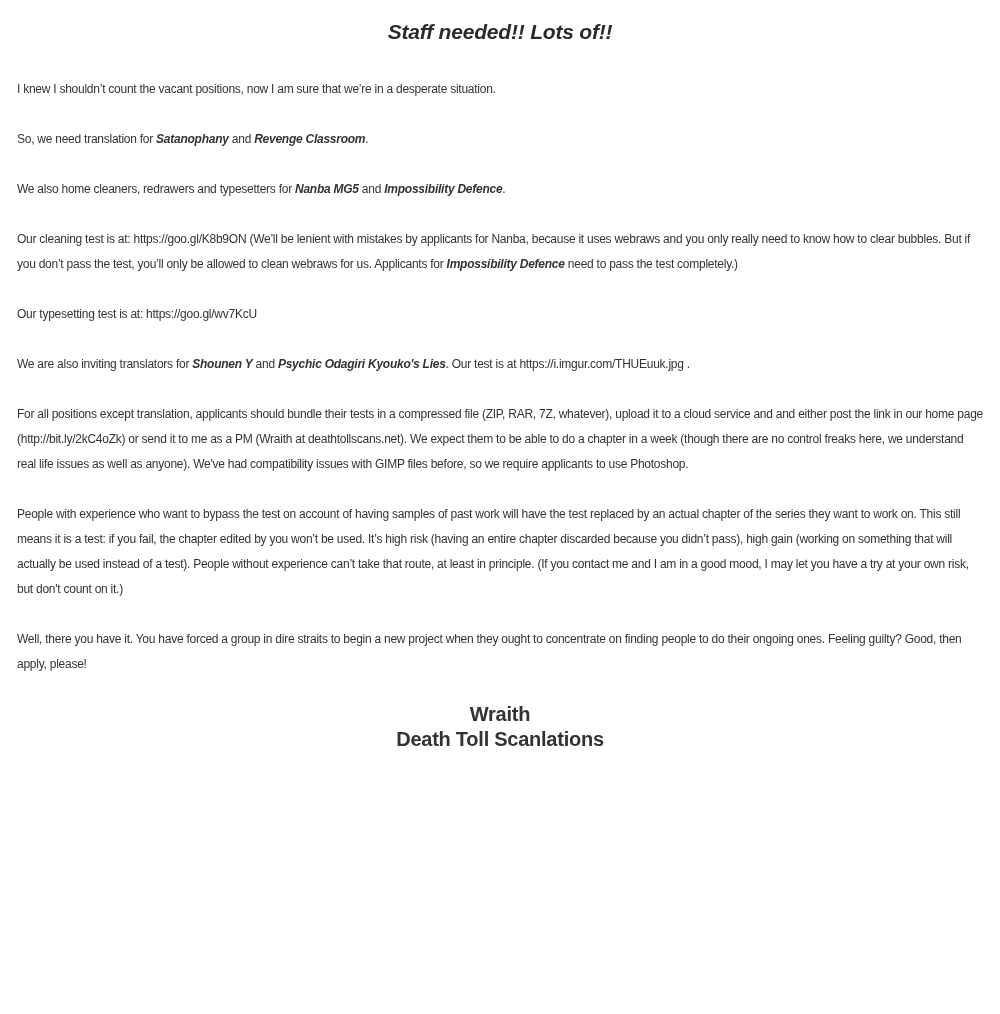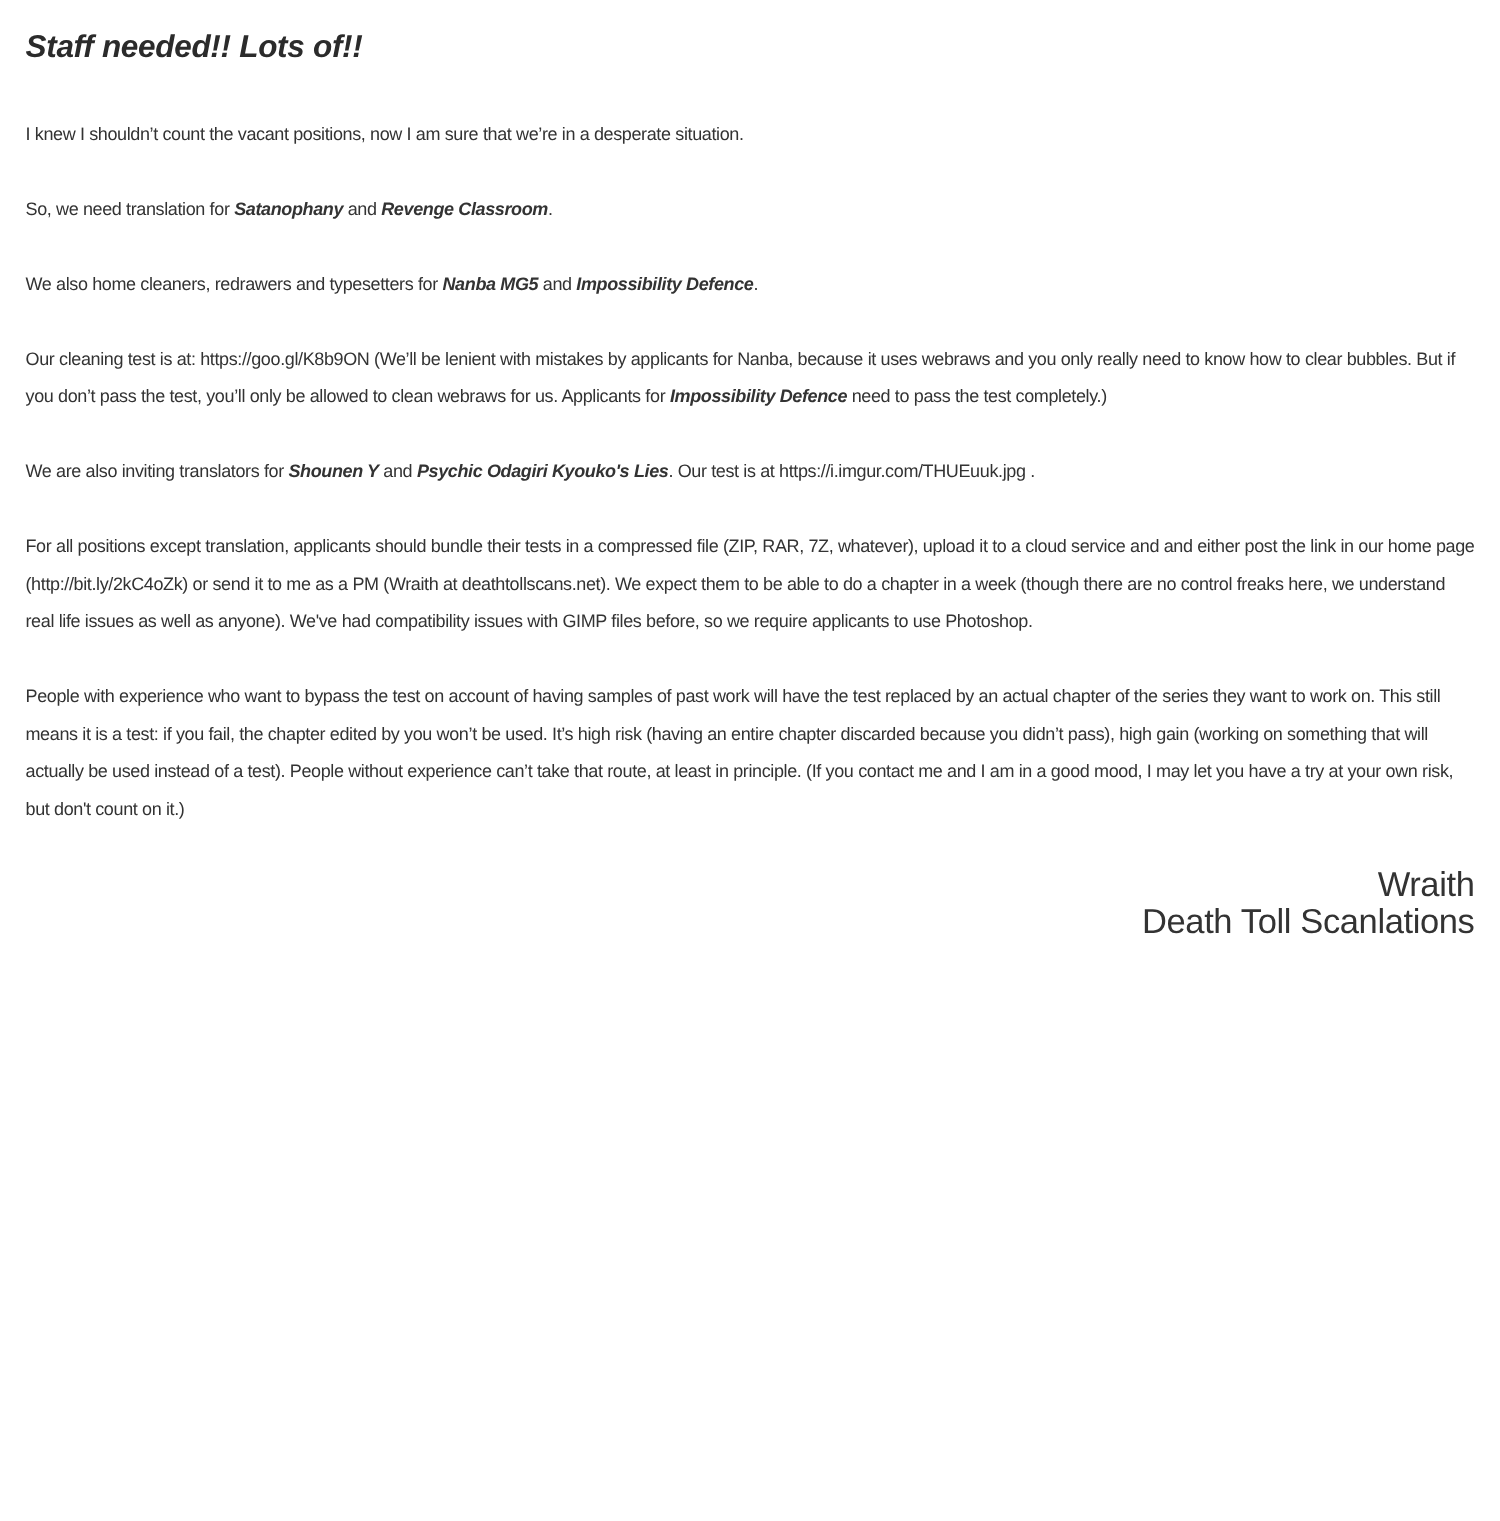--- a/index.html
+++ b/index.html
@@ -15,20 +15,21 @@
     box-sizing: border-box;
   }
   .doc {
     padding: 12px 17px 20px 17px;
     box-sizing: border-box;
   }
   .title {
     font-size: 21px;
     font-weight: 700;
     font-style: italic;
+    text-align: center;
     color: #2b2b2b;
     margin: 8px 0 33px 0;
     letter-spacing: -0.2px;
   }
   .para {
     font-size: 12px;
     line-height: 25px;
     letter-spacing: -0.25px;
     margin: 0 0 25px 0;
   }
@@ -37,41 +38,44 @@
     font-style: italic;
   }
   .dateline {
     font-size: 17.5px;
     line-height: 25px;
     letter-spacing: -0.25px;
     text-align: right;
     margin: 0 0 25px 0;
   }
   .signature {
-    font-size: 23px;
+    font-size: 20px;
     line-height: 25px;
     letter-spacing: -0.25px;
-    text-align: right;
+    text-align: center;
     margin: 0;
+    font-weight: bold;
   }
 </style>
 </head>
 <body>
 
 <main class="doc">
   <h1 class="title">Staff needed!! Lots of!!</h1>
 
   <section id="body-paragraphs">
       <p class="para"><span>I knew I shouldn’t count the vacant positions, now I am sure that we’re in a desperate situation.</span></p>
       <p class="para"><span>So, we need translation for </span><span class="series-title">Satanophany</span><span> and </span><span class="series-title">Revenge Classroom</span><span>.</span></p>
       <p class="para"><span>We also home cleaners, redrawers and typesetters for </span><span class="series-title">Nanba MG5</span><span> and </span><span class="series-title">Impossibility Defence</span><span>.</span></p>
       <p class="para"><span>Our cleaning test is at: https://goo.gl/K8b9ON (We’ll be lenient with mistakes by applicants for Nanba, because it uses webraws and you only really need to know how to clear bubbles. But if you don’t pass the test, you’ll only be allowed to clean webraws for us. Applicants for </span><span class="series-title">Impossibility Defence</span><span> need to pass the test completely.)</span></p>
+      <p class="para"><span>Our typesetting test is at: https://goo.gl/wv7KcU</span></p>
       <p class="para"><span>We are also inviting translators for </span><span class="series-title">Shounen Y</span><span> and </span><span class="series-title">Psychic Odagiri Kyouko's Lies</span><span>. Our test is at https://i.imgur.com/THUEuuk.jpg .</span></p>
       <p class="para"><span>For all positions except translation, applicants should bundle their tests in a compressed file (ZIP, RAR, 7Z, whatever), upload it to a cloud service and and either post the link in our home page (http://bit.ly/2kC4oZk) or send it to me as a PM (Wraith at deathtollscans.net). We expect them to be able to do a chapter in a week (though there are no control freaks here, we understand real life issues as well as anyone). We've had compatibility issues with GIMP files before, so we require applicants to use Photoshop.</span></p>
       <p class="para"><span>People with experience who want to bypass the test on account of having samples of past work will have the test replaced by an actual chapter of the series they want to work on. This still means it is a test: if you fail, the chapter edited by you won’t be used. It’s high risk (having an entire chapter discarded because you didn’t pass), high gain (working on something that will actually be used instead of a test). People without experience can’t take that route, at least in principle. (If you contact me and I am in a good mood, I may let you have a try at your own risk, but don't count on it.)</span></p>
+      <p class="para"><span>Well, there you have it. You have forced a group in dire straits to begin a new project when they ought to concentrate on finding people to do their ongoing ones. Feeling guilty? Good, then apply, please!</span></p>
     </section>
 
 
   <div class="signature">
     <div>Wraith</div>
     <div>Death Toll Scanlations</div>
   </div>
 </main>
 
 </body></html>

